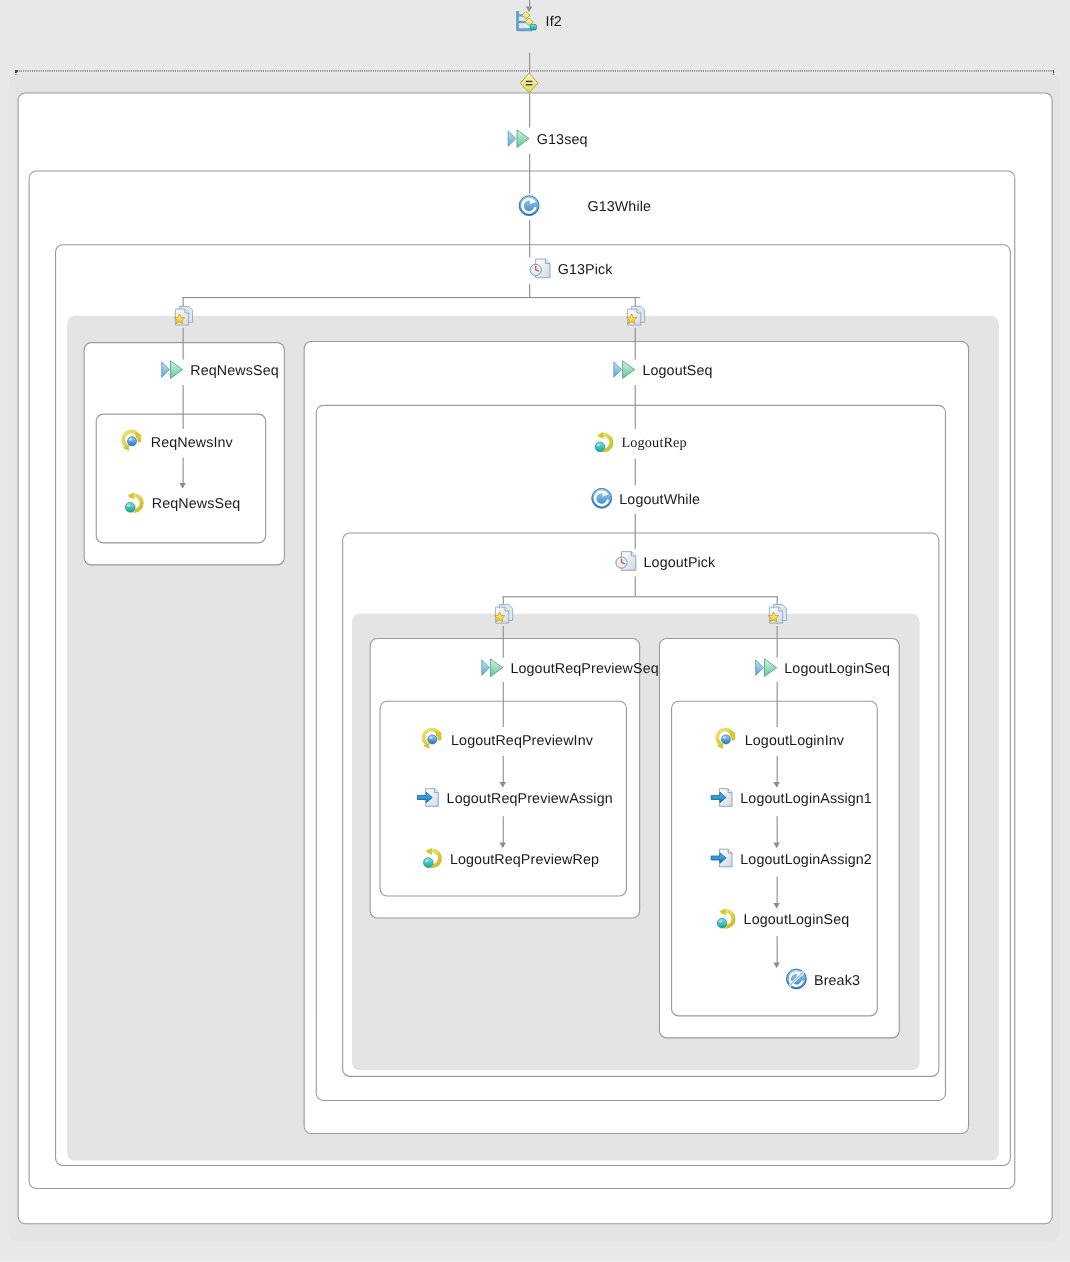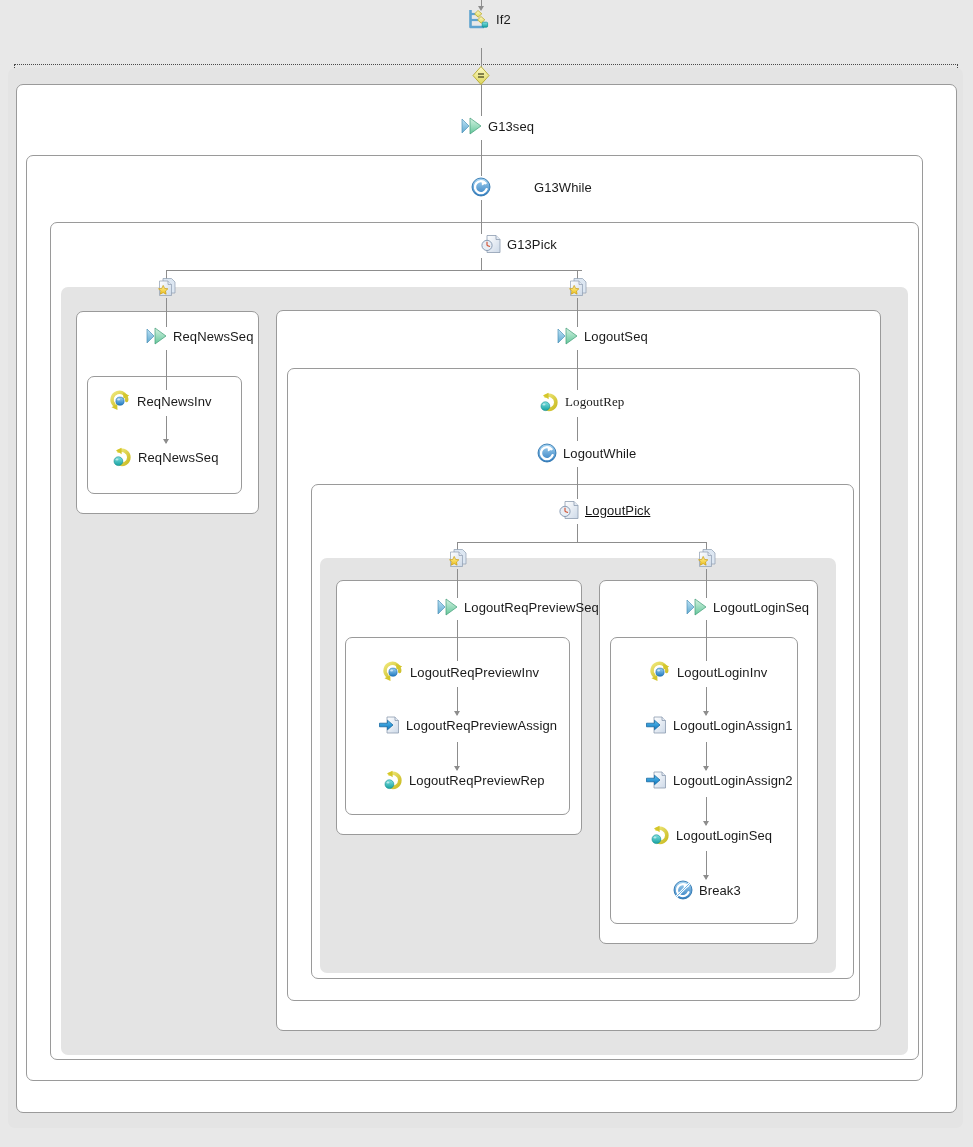--- a/index.html
+++ b/index.html
@@ -334,21 +334,21 @@
 
   <div class="node" style="left:537px;top:443px;">
     <span class="ico">
       <svg width="20" height="20" viewBox="0 0 20 20">
           <use href="#icoWhile"></use>
         </svg>
     </span>
     <span class="lbl">LogoutWhile</span>
   </div>
 
-  <div class="node" style="left:559px;top:500px;text-decoration:underline;">
+  <div class="node" style="left:559px;top:500px;">
     <span class="ico">
       <svg width="20" height="20" viewBox="0 0 20 20">
           <use href="#icoPick"></use>
         </svg>
     </span>
     <span class="lbl">LogoutPick</span>
   </div>
 
   <div class="node" style="left:447px;top:548px;">
     <span class="ico">
@@ -442,21 +442,21 @@
 
   <div class="node" style="left:650px;top:825px;">
     <span class="ico">
       <svg width="20" height="20" viewBox="0 0 20 20">
           <use href="#icoReply"></use>
         </svg>
     </span>
     <span class="lbl">LogoutLoginSeq</span>
   </div>
 
-  <div class="node" style="left:673px;top:880px;align-items:center;">
+  <div class="node" style="left:714px;top:880px;align-items:center;">
     <span class="ico">
       <svg width="20" height="20" viewBox="0 0 20 20">
           <use href="#icoBreak"></use>
         </svg>
     </span>
     <span class="lbl">Break3</span>
   </div>
 
 </div>
 

